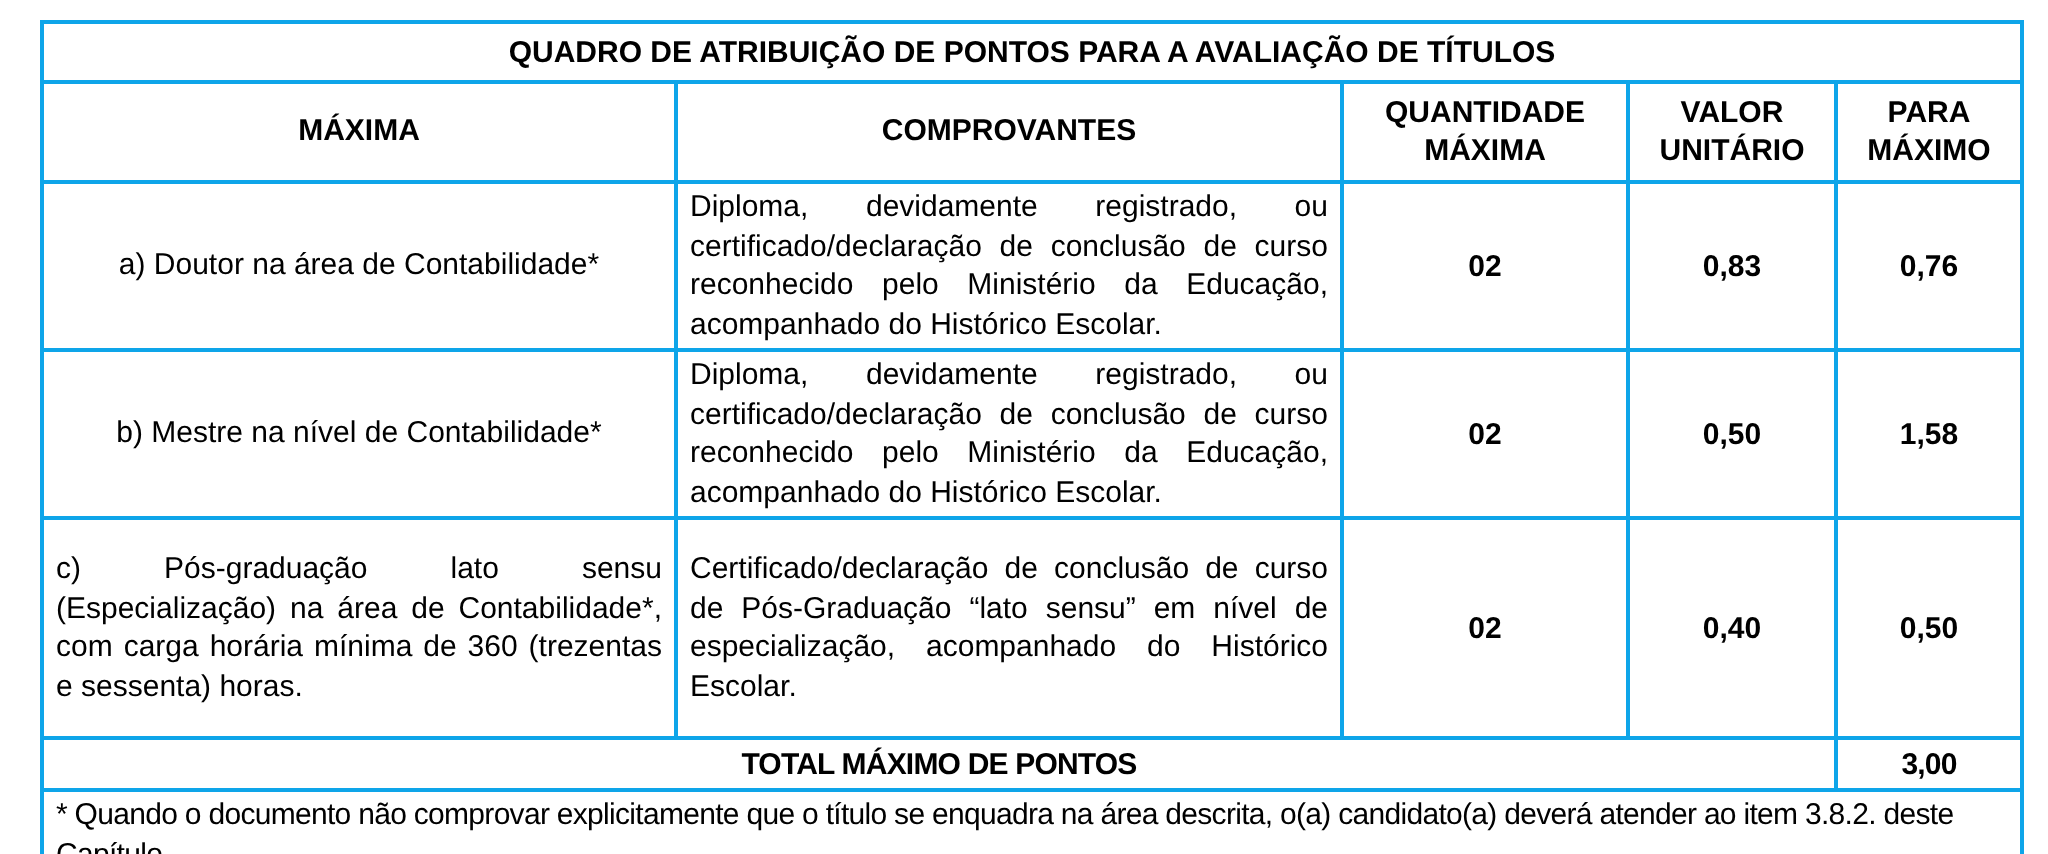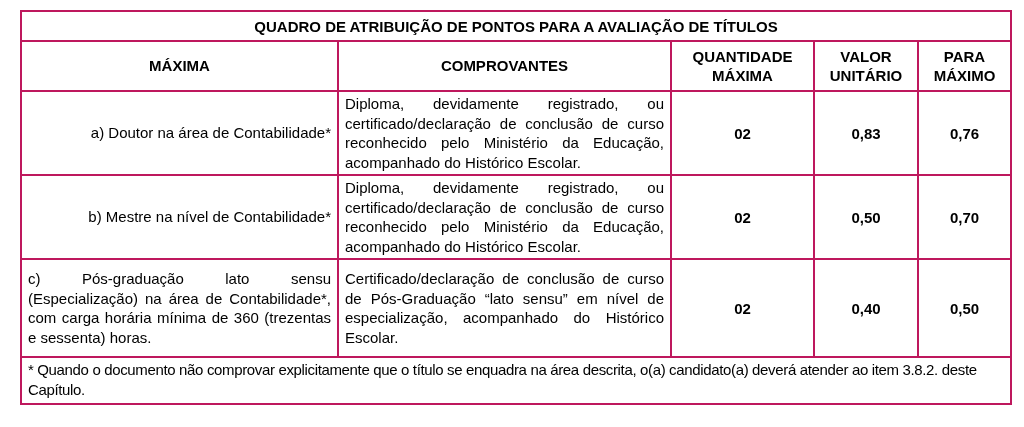--- a/index.html
+++ b/index.html
@@ -17,61 +17,61 @@
     left: 20px;
     top: 10px;
     width: 990px;
   }
   table.quadro {
     border-collapse: collapse;
     table-layout: fixed;
     width: 100%;
   }
   table.quadro td, table.quadro th {
-    border: 2px solid #be185d;
+    border: 2px solid #0ea5e9;
     padding: 2px 6px;
     font-size: 15px;
     vertical-align: middle;
     word-wrap: break-word;
   }
   .tbl-title {
     font-weight: bold;
     text-align: center;
     font-size: 15.5px;
     height: 24px;
     padding: 2px 4px;
   }
   .col-header {
     font-weight: bold;
     text-align: center;
     line-height: 1.3;
     height: 44px;
   }
   .cell-titulo {
-    text-align: right;
+    text-align: center;
     line-height: 1.3;
     padding: 3px 7px;
   }
   .cell-titulo.justified {
     text-align: justify;
     text-justify: inter-word;
   }
   .cell-comprovantes {
     text-align: justify;
     text-justify: inter-word;
     line-height: 1.3;
     padding: 3px 7px;
   }
   .cell-num {
     text-align: center;
     font-weight: bold;
   }
   tr.row-a { height: 84px; }
   tr.row-b { height: 82px; }
-  tr.row-c { height: 98px; }
+  tr.row-c { height: 110px; }
   tr.row-total { height: 26px; }
   tr.row-footnote { height: 42px; }
   .total-label {
     font-weight: bold;
     text-align: center;
     letter-spacing: -0.4px;
     font-size: 15px;
   }
   .total-value {
     font-weight: bold;
@@ -119,30 +119,34 @@
       <td class="cell-num">02</td>
       <td class="cell-num">0,83</td>
       <td class="cell-num">0,76</td>
     </tr>
 
     <tr class="row-b">
       <td class="cell-titulo">b) Mestre na nível de Contabilidade*</td>
       <td class="cell-comprovantes">Diploma, devidamente registrado, ou certificado/declaração de conclusão de curso reconhecido pelo Ministério da Educação, acompanhado do Histórico Escolar.</td>
       <td class="cell-num">02</td>
       <td class="cell-num">0,50</td>
-      <td class="cell-num">0,70</td>
+      <td class="cell-num">1,58</td>
     </tr>
 
     <tr class="row-c">
       <td class="cell-titulo justified">c) Pós-graduação lato sensu (Especialização) na área de Contabilidade*, com carga horária mínima de 360 (trezentas e sessenta) horas.</td>
       <td class="cell-comprovantes">Certificado/declaração de conclusão de curso de Pós-Graduação “lato sensu” em nível de especialização, acompanhado do Histórico Escolar.</td>
       <td class="cell-num">02</td>
       <td class="cell-num">0,40</td>
       <td class="cell-num">0,50</td>
     </tr>
 
+    <tr class="row-total">
+      <td class="total-label" colspan="4">TOTAL MÁXIMO DE PONTOS</td>
+      <td class="total-value">3,00</td>
+    </tr>
 
     <tr class="row-footnote">
       <td class="footnote-cell" colspan="5">* Quando o documento não comprovar explicitamente que o título se enquadra na área descrita, o(a) candidato(a) deverá atender ao item 3.8.2. deste Capítulo.</td>
     </tr>
   </tbody>
     </table>
 </div>
 
 </body></html>

